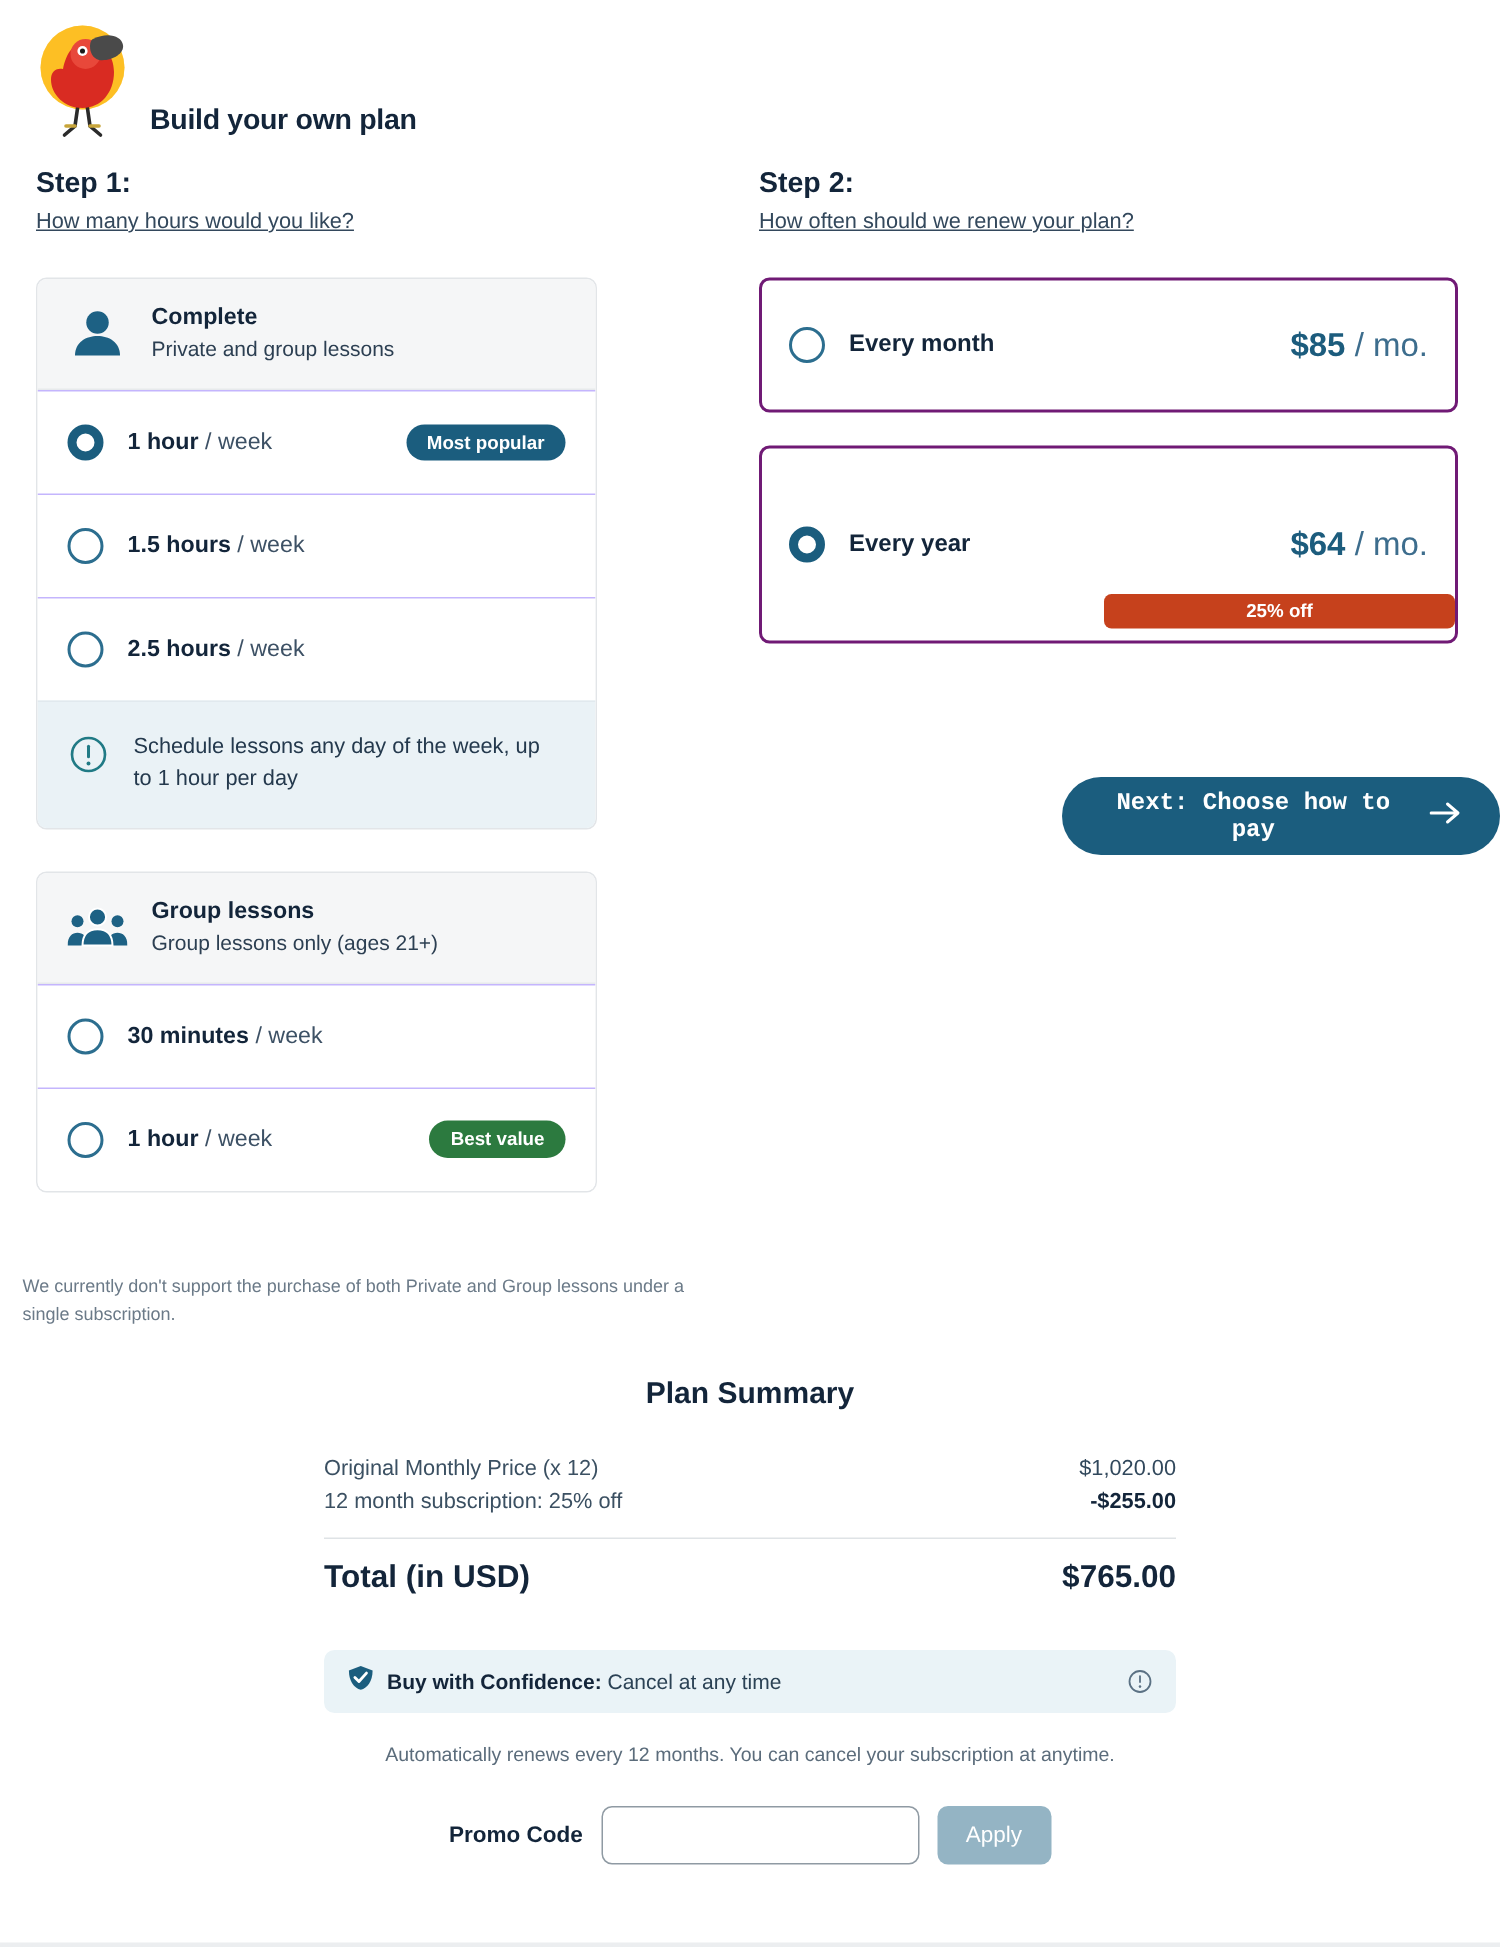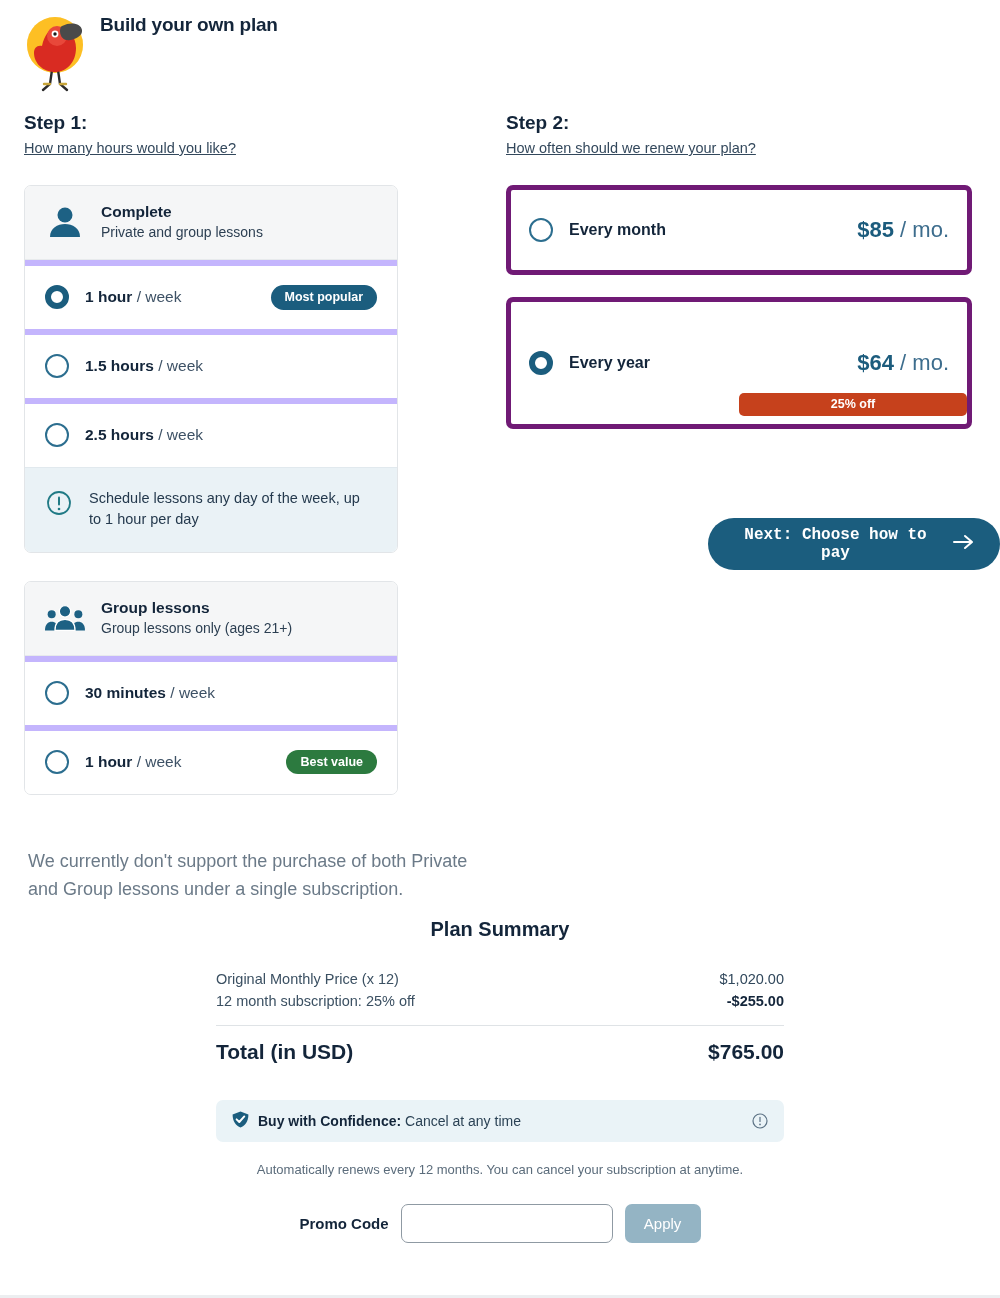--- a/index.html
+++ b/index.html
@@ -16,21 +16,21 @@
     width: 1000px;
     height: 1298px;
     background: #fff;
   }
 
   
   .header {
     position: absolute;
     left: 24px; top: 14px;
     display: flex;
-    align-items: flex-start;
+    align-items: flex-end;
     gap: 14px;
   }
   .logo { width: 62px; height: 78px; display: block; }
   .app-title {
     font-size: 19px;
     font-weight: bold;
     color: #13253a;
     letter-spacing: -0.2px;
   }
 
@@ -83,21 +83,21 @@
     font-size: 14px;
     color: #2c3f52;
     line-height: 1.35;
   }
 
   .option-row {
     display: flex;
     align-items: center;
     padding: 0 20px;
     height: 69px;
-    border-top: 6px solid #c4b5fd;
+    border-top: 1px solid #c4b5fd;
     background: #fff;
     cursor: pointer;
   }
   .option-row:first-of-type { border-top: none; }
   .option-label {
     margin-left: 16px;
     font-size: 15.5px;
     color: #2d4257;
     white-space: nowrap;
   }
@@ -143,31 +143,31 @@
   .note-icon { flex: 0 0 28px; width: 28px; margin-top: 2px; display:flex; justify-content:center; }
   .note-text {
     font-size: 14.5px;
     color: #24394d;
     line-height: 1.45;
     max-width: 380px;
   }
 
   .footnote {
     position: absolute;
-    left: 28px;
+    left: 15px;
     top: 848px;
     width: 470px;
-    font-size: 18px;
+    font-size: 12px;
     line-height: 1.55;
     color: #6b7a88;
   }
 
   
   .renew-card {
-    border: 5px solid #701a75;
+    border: 2px solid #701a75;
     border-radius: 7px;
     background: #fff;
     position: relative;
     padding: 0 18px;
     height: 90px;
     display: flex;
     align-items: center;
   }
   .renew-card + .renew-card { margin-top: 22px; height: 132px; }
   .renew-label {

